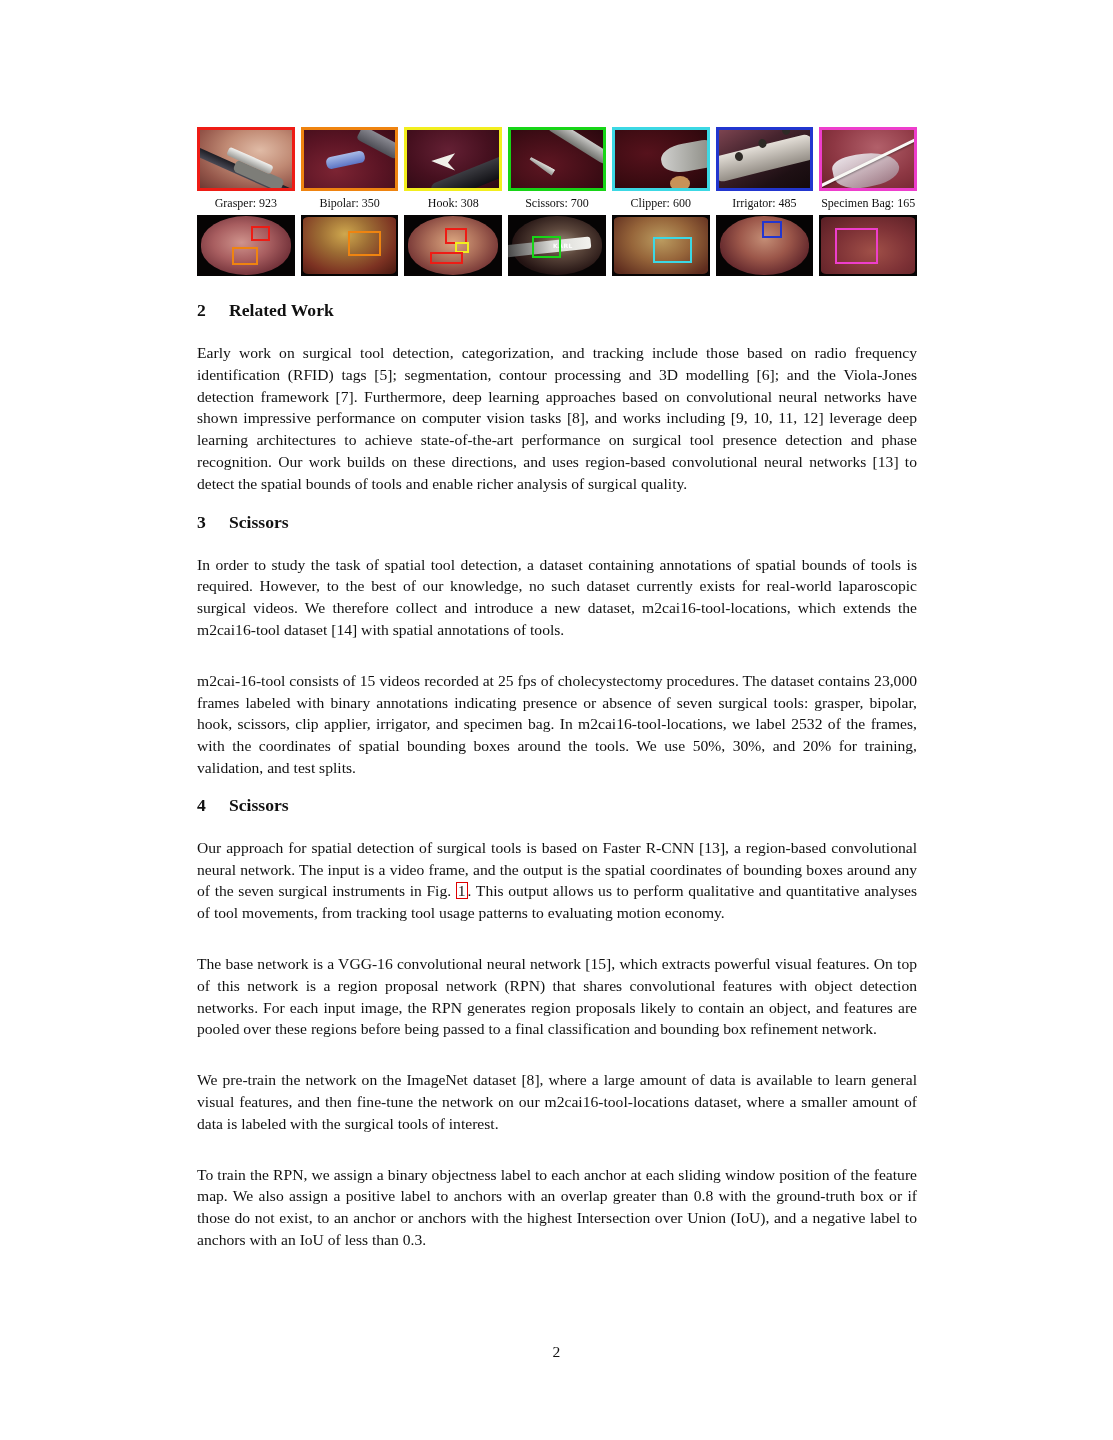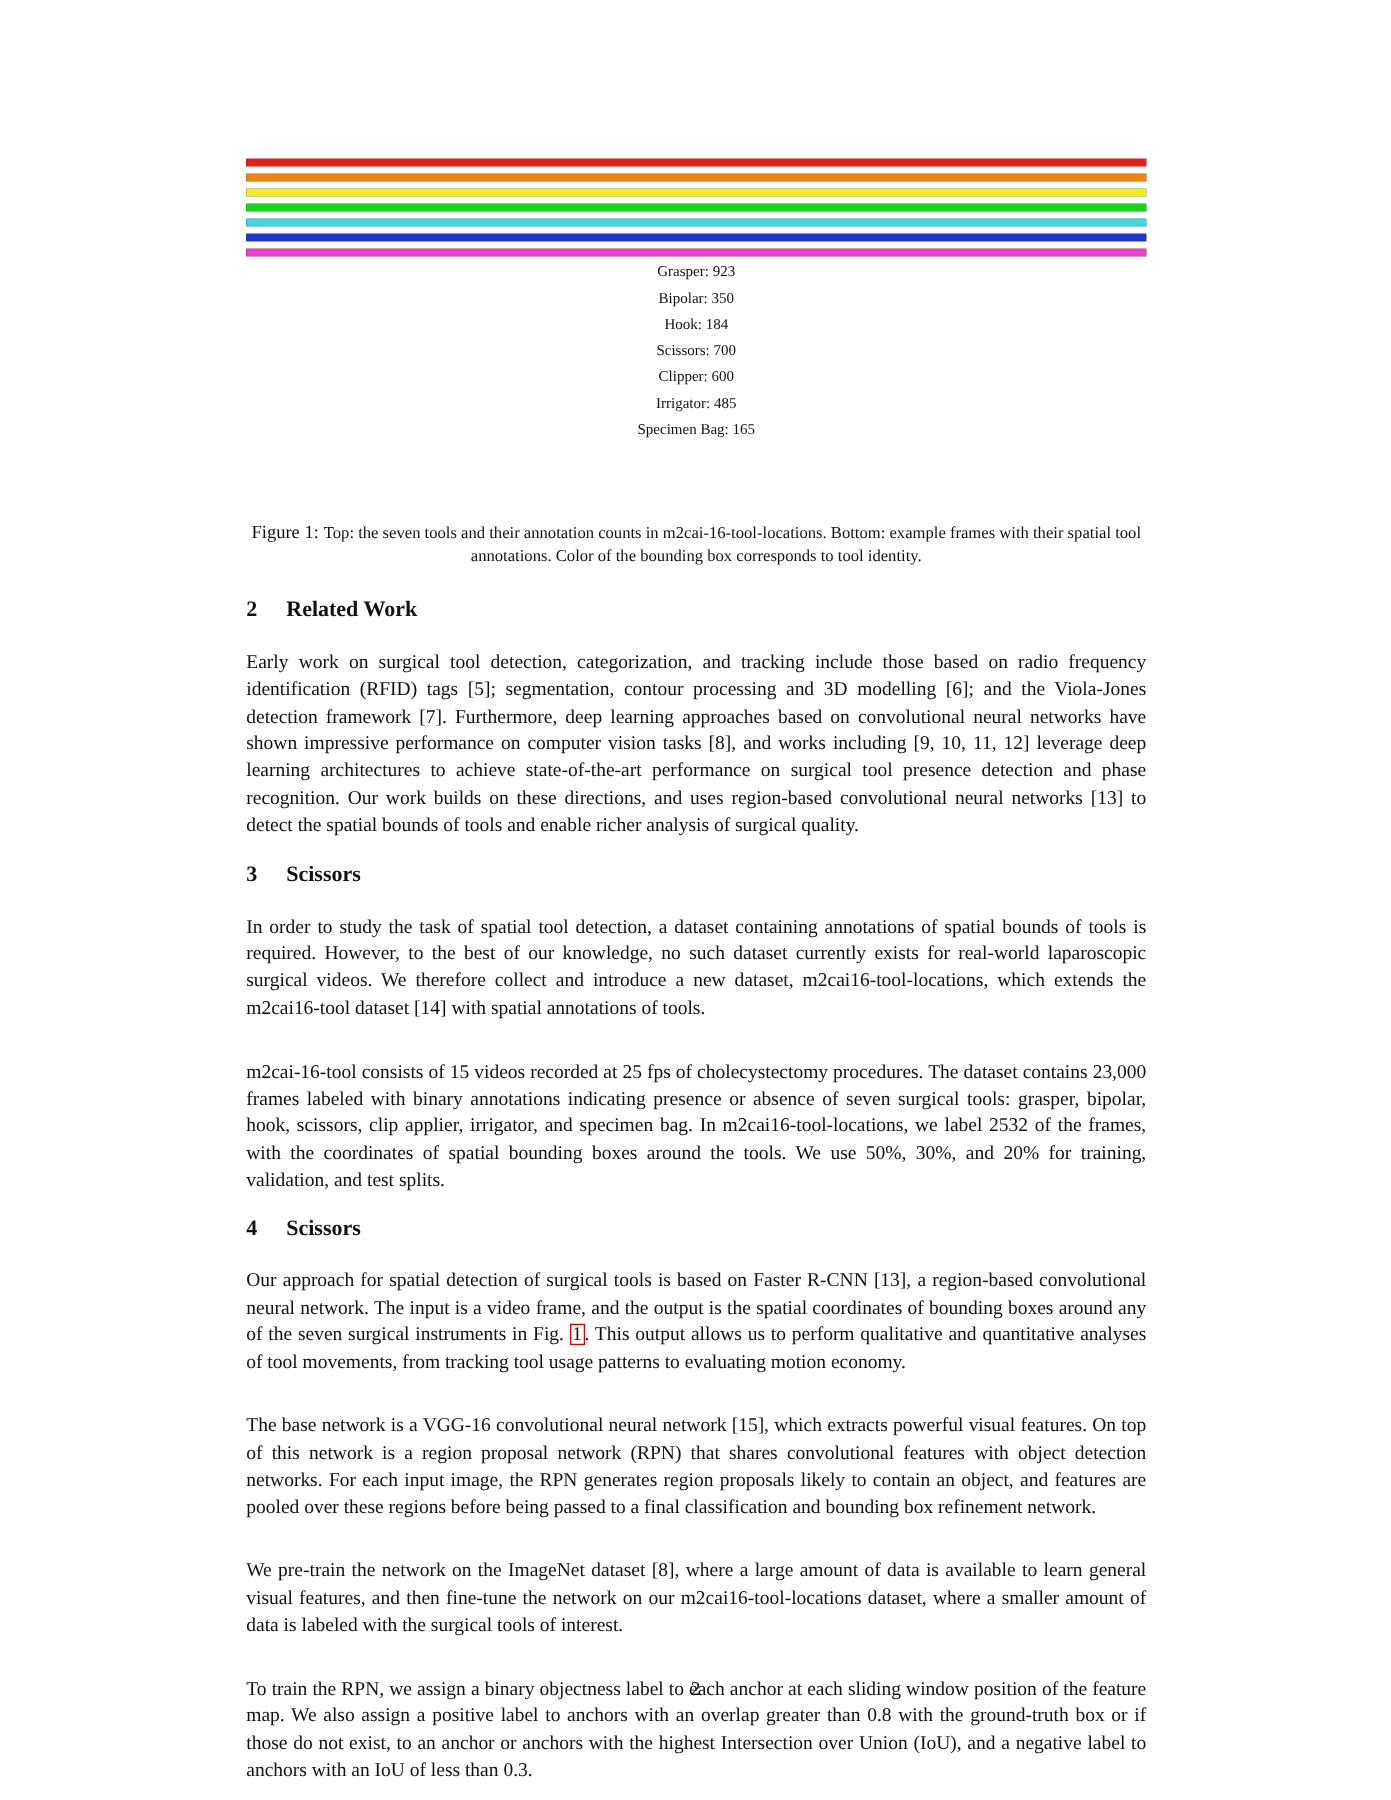--- a/index.html
+++ b/index.html
@@ -5,21 +5,21 @@
   * { margin:0; padding:0; box-sizing:border-box; }
   html,body { background:#ffffff; }
   .page {
     position:relative; width:1113px; height:1440px; background:#ffffff;
     font-family:"Liberation Serif", serif; color:#111111;
   }
   .content { position:absolute; left:197px; top:0; width:720px; }
 
   
   .figure-block { margin-top:127px; }
-  .tool-row, .label-row, .frame-row { display:flex; gap:6px;flex-direction:column; }
+  .tool-row, .label-row, .frame-row { display:flex; gap:6px; }
   .tool-card {
     flex:1; height:64px; border:3px solid var(--tc,#888); background:#000; overflow:hidden; position:relative;
   }
   .label-row { margin-top:5px; }
   .tool-label { flex:1; text-align:center; font-size:12px; line-height:15px; white-space:nowrap; overflow:hidden; }
   .frame-row { margin-top:4px; }
   .frame { flex:1; height:61px; background:#060404; position:relative; overflow:hidden; }
   .scene { position:absolute; inset:0; overflow:hidden; }
   .scene::before, .scene::after { content:""; position:absolute; }
 
@@ -103,21 +103,21 @@
         <div class="tool-card" style="--tc: #2236cf;">
             <div class="scene scene-irrigator"></div>
           </div>
         <div class="tool-card" style="--tc: #ee3ecc;">
             <div class="scene scene-bag"></div>
           </div>
       </div>
       <div class="label-row">
         <div class="tool-label">Grasper: 923</div>
         <div class="tool-label">Bipolar: 350</div>
-        <div class="tool-label">Hook: 184</div>
+        <div class="tool-label">Hook: 308</div>
         <div class="tool-label">Scissors: 700</div>
         <div class="tool-label">Clipper: 600</div>
         <div class="tool-label">Irrigator: 485</div>
         <div class="tool-label">Specimen Bag: 165</div>
       </div>
       <div class="frame-row">
         <div class="frame">
           <div class="orb orb-1"></div>
           <div class="bbox" style="left: 55%; top: 18%; width: 20%; height: 24%; --tc: #ee1c15;"></div>
           <div class="bbox" style="left: 36%; top: 52%; width: 26%; height: 30%; --tc: #ef8410;"></div>
@@ -144,24 +144,20 @@
         </div>
         <div class="frame">
           <div class="orb orb-6"></div>
           <div class="bbox" style="left: 48%; top: 10%; width: 20%; height: 28%; --tc: #2236cf;"></div>
         </div>
         <div class="frame">
           <div class="orb orb-7 full"></div>
           <div class="bbox" style="left: 16%; top: 22%; width: 44%; height: 58%; --tc: #ee3ecc;"></div>
         </div>
       </div>
-      <div class="caption">
-        <span class="caption-label">Figure 1:</span>
-        <span class="caption-text">Top: the seven tools and their annotation counts in m2cai-16-tool-locations. Bottom: example frames with their spatial tool annotations. Color of the bounding box corresponds to tool identity.</span>
-      </div>
     </div>
 
     <div class="section-heading heading-rw">
       <span class="sec-num">2</span>
       <span class="sec-title">Related Work</span>
     </div>
     <p class="para">Early work on surgical tool detection, categorization, and tracking include those based on radio frequency identification (RFID) tags [5]; segmentation, contour processing and 3D modelling [6]; and the Viola-Jones detection framework [7]. Furthermore, deep learning approaches based on convolutional neural networks have shown impressive performance on computer vision tasks [8], and works including [9, 10, 11, 12] leverage deep learning architectures to achieve state-of-the-art performance on surgical tool presence detection and phase recognition. Our work builds on these directions, and uses region-based convolutional neural networks [13] to detect the spatial bounds of tools and enable richer analysis of surgical quality.</p>
 
     <div class="section-heading heading-ds">
       <span class="sec-num">3</span>

